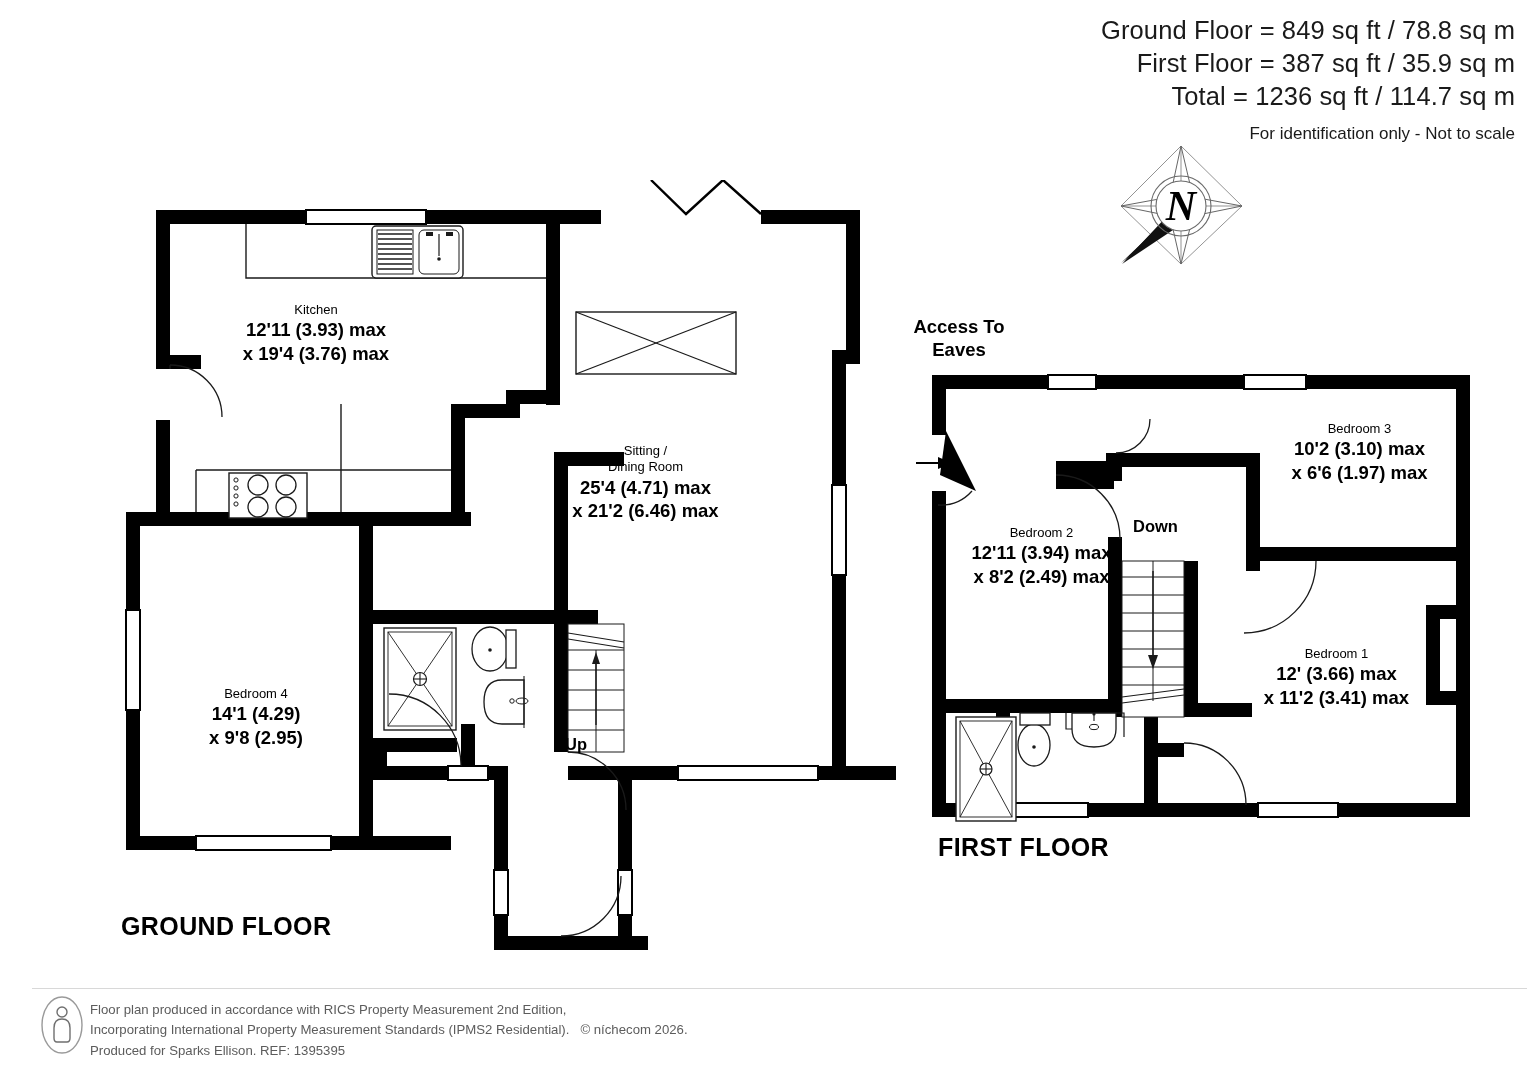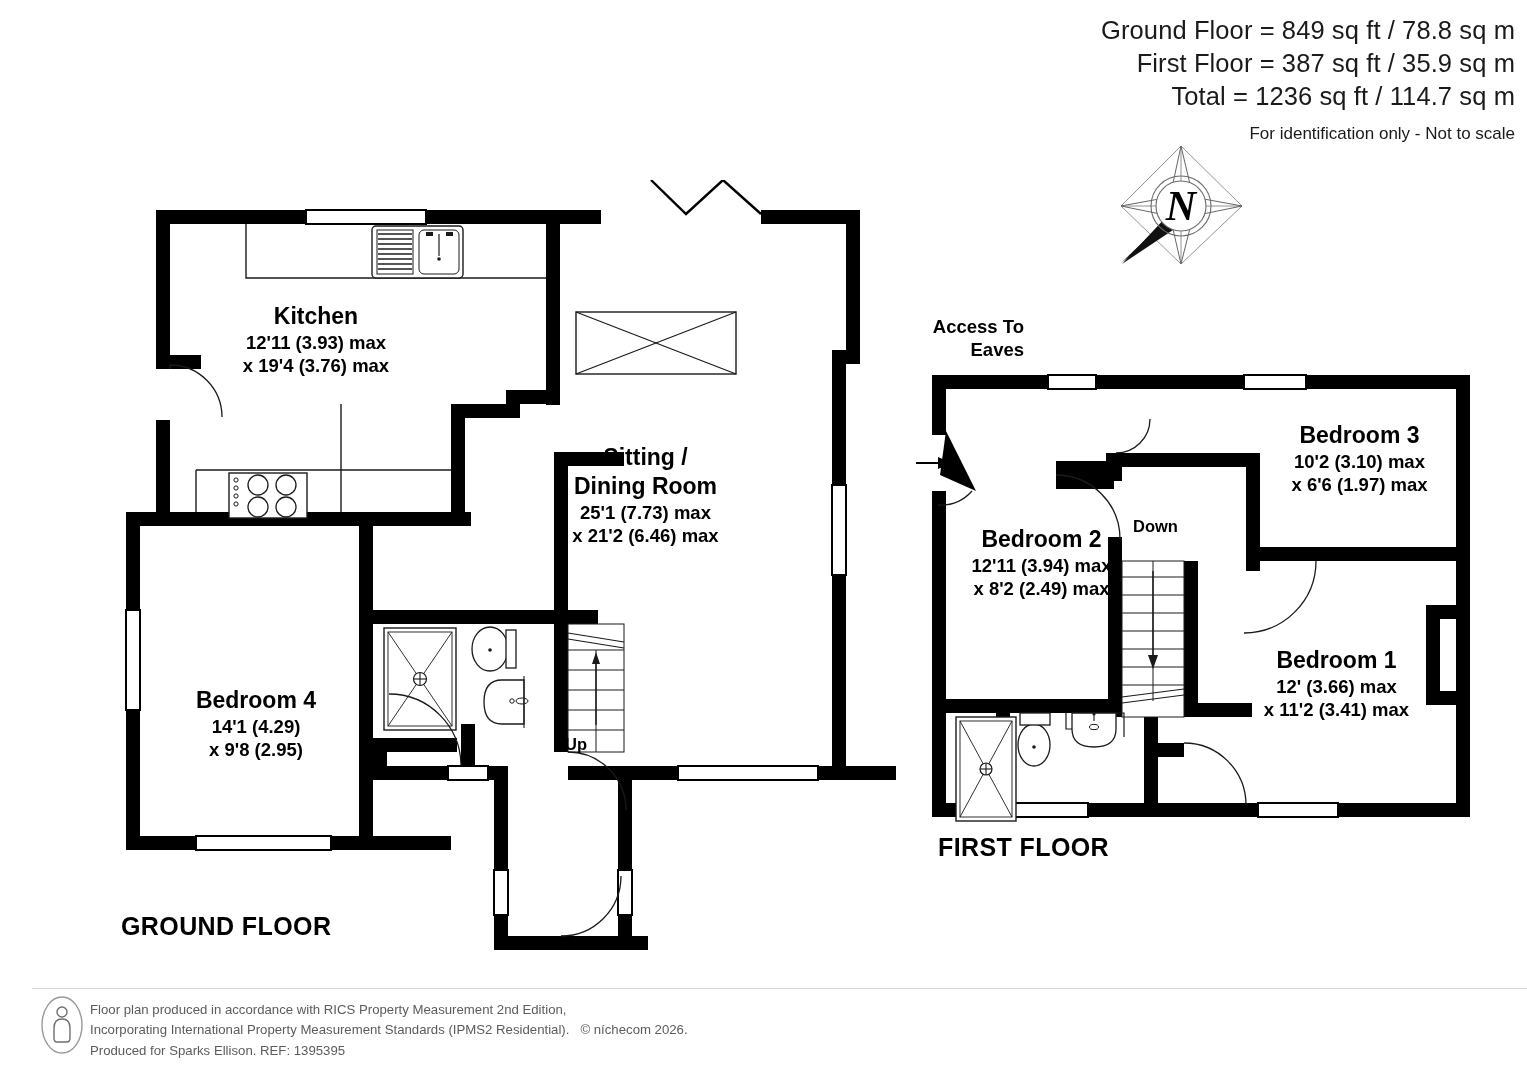--- a/index.html
+++ b/index.html
@@ -45,22 +45,22 @@
   }
 
   
   .room-label {
     position: absolute;
     text-align: center;
     line-height: 1.26;
     white-space: nowrap;
   }
   .room-label .rname {
-    font-size: 23px;
-    font-weight: bold;
+    font-size: 13px;
+    font-weight: normal;
     display: block;
   }
   .room-label .rdim {
     font-size: 18.5px;
     display: block;
     font-weight: bold;
   }
   .floor-title {
     position: absolute;
     font-size: 25px;
@@ -339,21 +339,21 @@
 
   <div class="room-label" style="left:200px; top:302px; width:200px;">
     <span class="rname">Kitchen</span>
     <span class="rdim">12'11 (3.93) max</span>
     <span class="rdim">x 19'4 (3.76) max</span>
   </div>
 
   <div class="room-label" style="left:527px; top:443px; width:205px;">
     <span class="rname">Sitting /</span>
     <span class="rname">Dining Room</span>
-    <span class="rdim">25'1 (7.73) max</span>
+    <span class="rdim">25'4 (4.71) max</span>
     <span class="rdim">x 21'2 (6.46) max</span>
   </div>
 
   <div class="room-label" style="left:140px; top:686px; width:200px;">
     <span class="rname">Bedroom 4</span>
     <span class="rdim">14'1 (4.29)</span>
     <span class="rdim">x 9'8 (2.95)</span>
   </div>
 
   <div class="small-bold" style="left:549px; top:735px;">Up</div>
@@ -468,21 +468,21 @@
     <g>
       <path d="M 156 348 l 44 0 l 0 16 q 0 18 -22 18 q -22 0 -22 -18 z" fill="#fff" stroke="#1a1a1a" stroke-width="1.3"></path>
       <ellipse cx="178" cy="362" rx="4.5" ry="2.6" fill="none" stroke="#1a1a1a" stroke-width="1"></ellipse>
       <line x1="178" y1="350" x2="178" y2="356" stroke="#1a1a1a" stroke-width="1.1"></line>
       <circle cx="178" cy="349" r="1.6" fill="#1a1a1a"></circle>
       <path d="M 150 348 l 0 16 l 6 0" fill="none" stroke="#1a1a1a" stroke-width="1.2"></path>
       <path d="M 200 348 l 8 0 l 0 24" fill="none" stroke="#1a1a1a" stroke-width="1.2"></path>
     </g>
   </svg>
 
-  <div class="access-eaves" style="left:878px; top:316px; width:130px;text-align:right;">
+  <div class="access-eaves" style="left:878px; top:316px; width:130px;">
     <span>Access To</span><br>
     <span>Eaves</span>
   </div>
 
   <div class="room-label" style="left:918px; top:525px; width:215px;">
     <span class="rname">Bedroom 2</span>
     <span class="rdim">12'11 (3.94) max</span>
     <span class="rdim">x 8'2 (2.49) max</span>
   </div>
 

